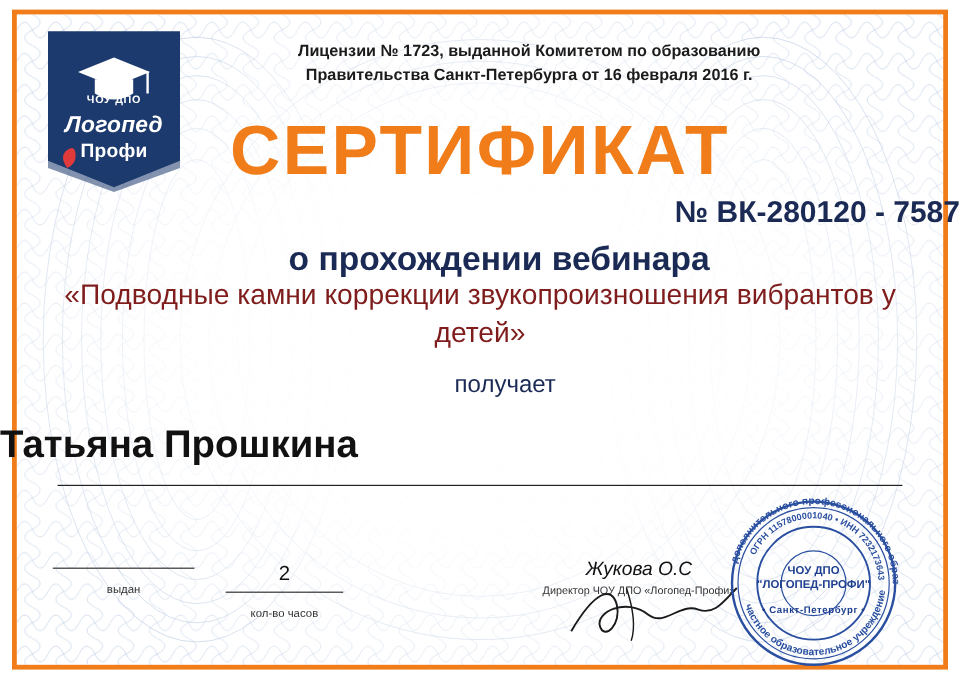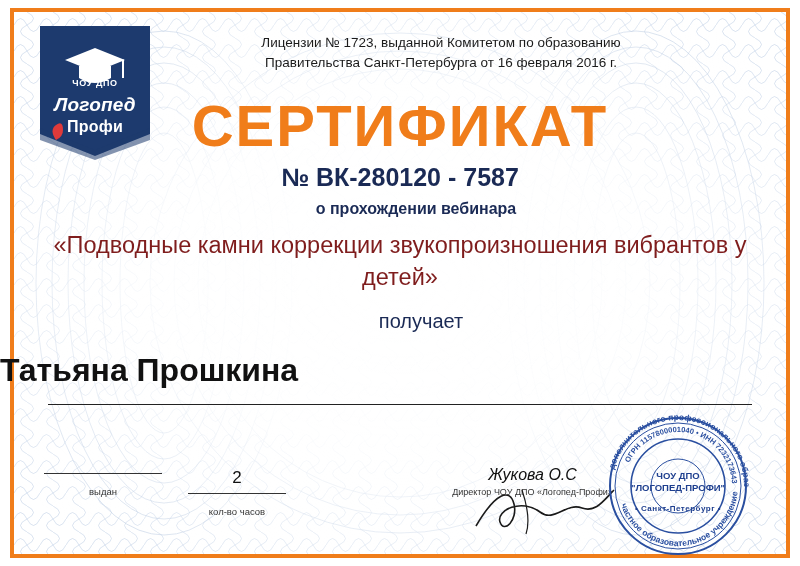--- a/index.html
+++ b/index.html
@@ -78,53 +78,53 @@
     text-align: center;
   }
   
   .license {
     position: absolute;
     left: 176px;
     top: 33px;
     width: 530px;
     text-align: center;
     font-size: 13.5px;
-    font-weight: normal;
+    font-weight: bold;
     color: #1b1b1b;
     line-height: 1.45;
   }
   
   .title {
     position: absolute;
     left: 0;
     right: 0;
     top: 92px;
     text-align: center;
     font-size: 58px;
     font-weight: bold;
     color: #f07d1a;
     letter-spacing: 2px;
   }
   .cert-number {
     position: absolute;
     left: 0;
     right: 0;
     top: 163px;
-    text-align: center;
+    text-align: right;
     font-size: 25px;
     font-weight: bold;
     color: #1a2a55;
   }
   .subtitle {
     position: absolute;
     left: 0;
     right: 0;
     top: 200px;
     text-align: center;
-    font-size: 16px;
+    font-size: 28px;
     font-weight: bold;
     color: #1a2a55;
     padding-left: 32px;
   }
   .webinar-title {
     position: absolute;
     left: 30px;
     right: 30px;
     top: 230px;
     text-align: center;

